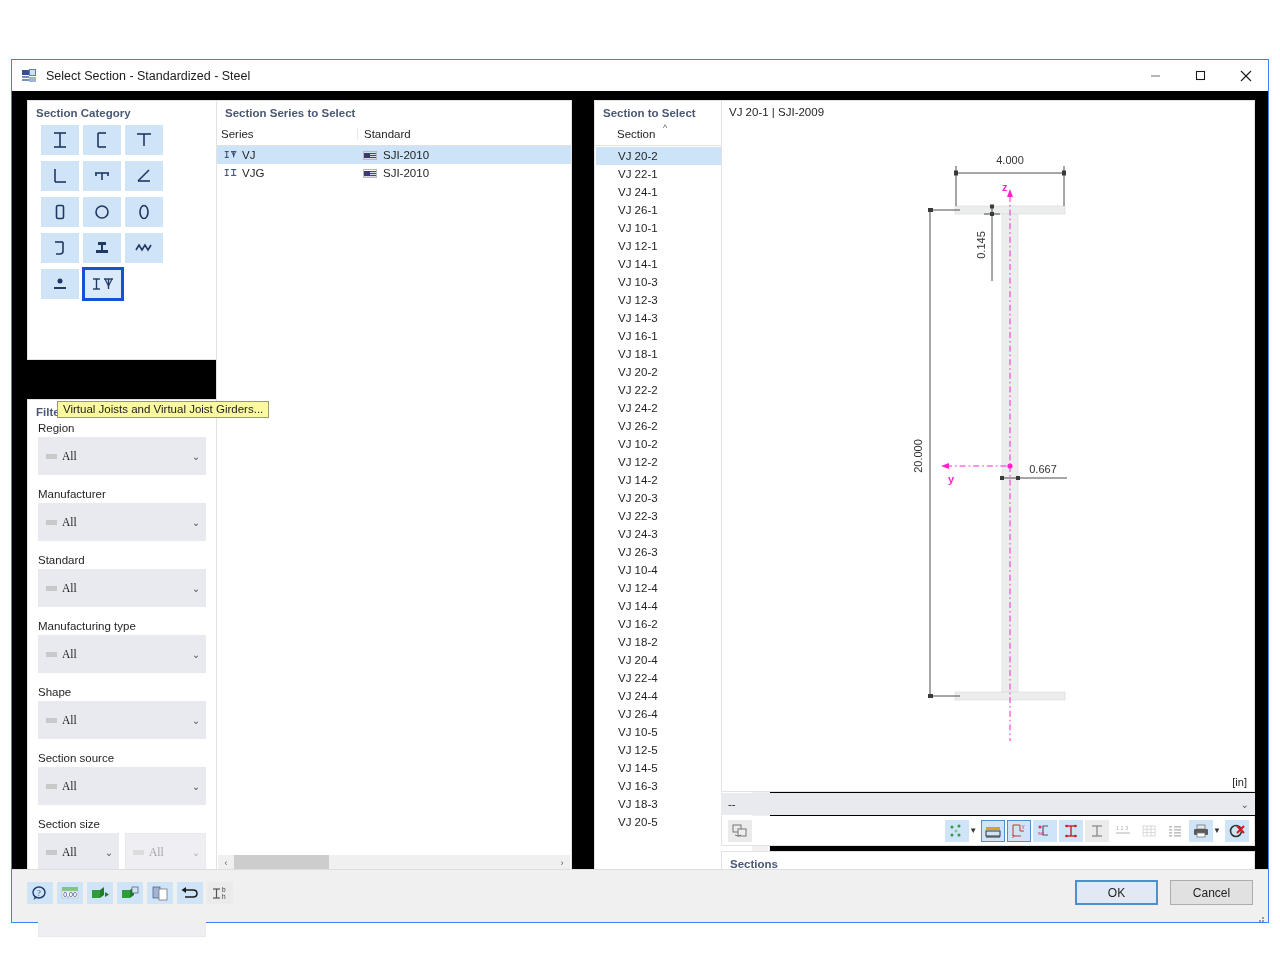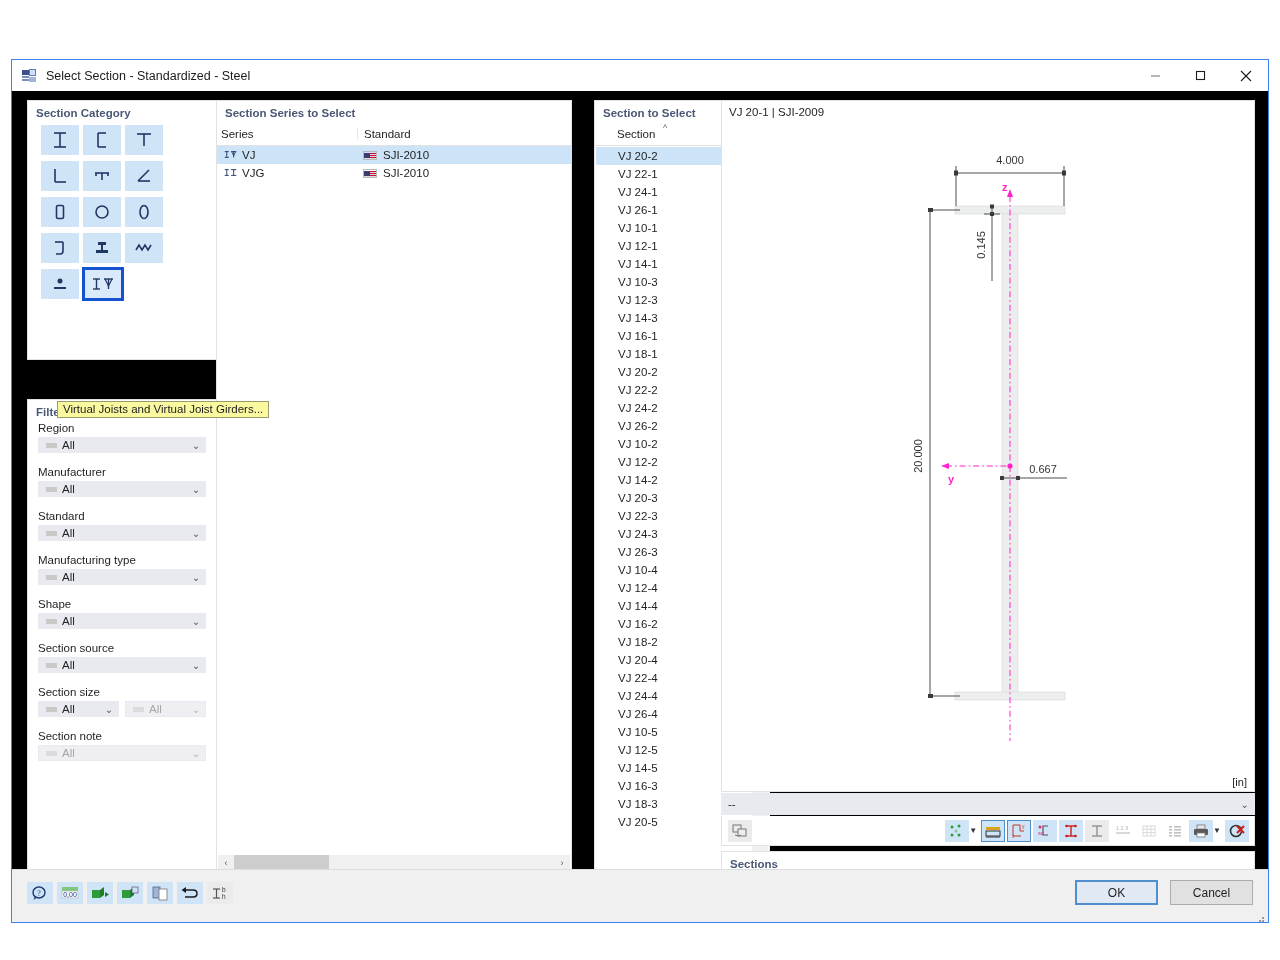--- a/index.html
+++ b/index.html
@@ -77,24 +77,24 @@
   .small-btn-row { position: absolute; left: 26px; top: 335px; display: flex; gap: 5px; }
   .sbtn {
     width: 22px; height: 19px; background: #f1f1f1; border: 1px solid #dcdcdc;
     display:flex; align-items:center; justify-content:center;
   }
 
   
   #filter-group { left: 15px; top: 308px; width: 190px; height: 512px; }
   .flabel { font-size: 11.5px; color: #1f1f1f; padding: 0 0 3px 10px; }
   .combo {
-    margin: 0 10px 0 10px; height: 16px; background: #e9e9f0;
+    margin: 0 10px 0 10px; height: 38px; background: #e9e9f0;
     border: 1px solid #e9e9f0;
     display: flex; align-items: center; position: relative;
-    font-size: 11.5px; color: #1f1f1f;
+    font-size: 11.5px; color: #1f1f1f; font-family: Liberation Serif, serif;
   }
   .combo .swatch {
     width: 11px; height: 5px; background: #c9c9c9; margin: 0 5px 0 7px; flex:none;
   }
   .combo .cval { flex: 1; white-space: nowrap; overflow: hidden; }
   .combo .chev {
     width: 18px; text-align: center; color: #5a5a5a; font-size: 10px; flex:none;
   }
   .combo.disabled { background:#efeff3; color: #a6a6a6; }
   .combo.disabled .swatch { background:#dcdcdc; }

